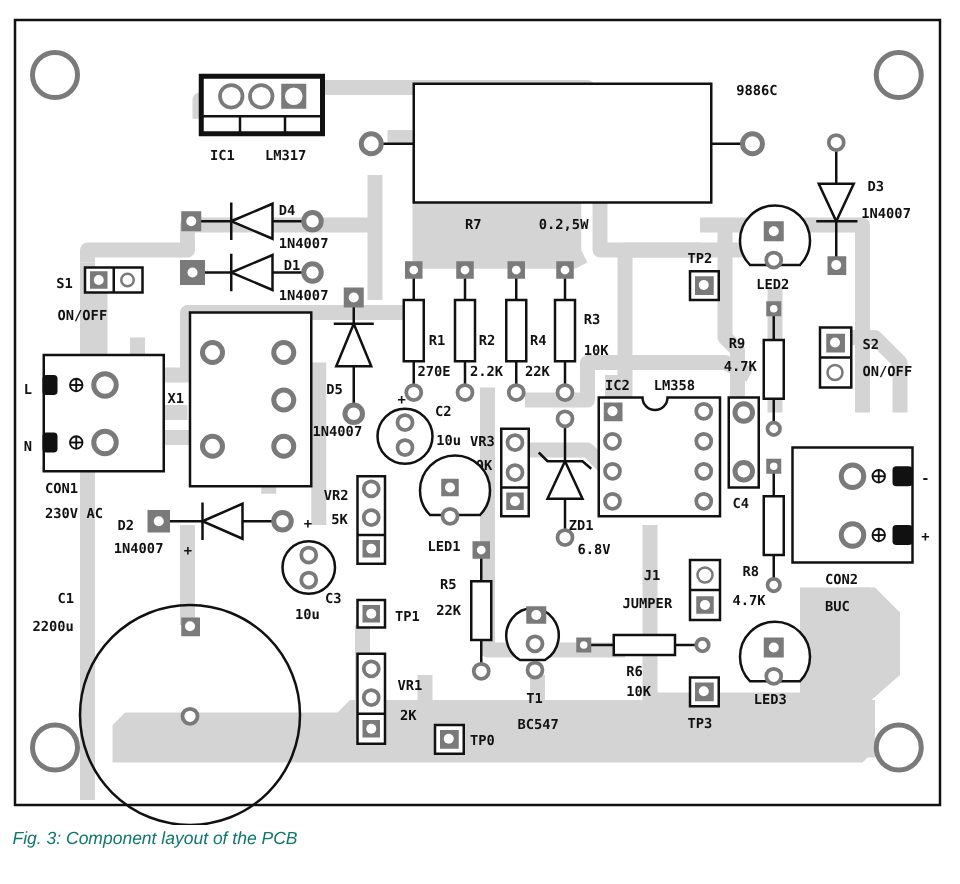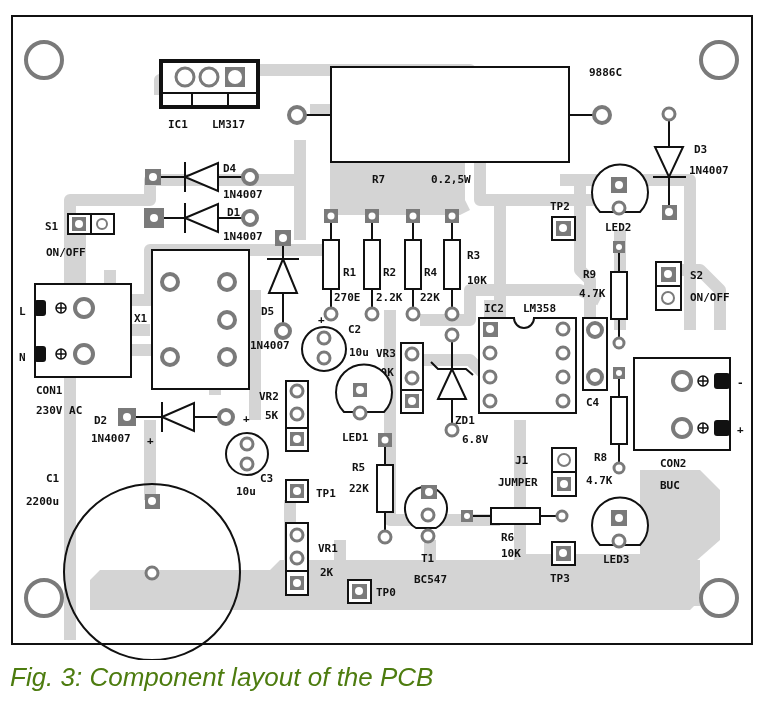--- a/index.html
+++ b/index.html
@@ -1,19 +1,19 @@
 <!DOCTYPE html>
 <html><head>
 <meta charset="utf-8">
 <style>
   html, body { margin:0; padding:0; background:#ffffff; }
   body { width:768px; height:707px; position:relative; overflow:hidden; }
   #board { position:absolute; left:0; top:0; }
   .lbl { font-family:"DejaVu Sans Mono","Liberation Mono",monospace; font-weight:bold; font-size:11px; fill:#111; }
-  .caption { position:absolute; left:10px; top:662px; font-family:"Liberation Sans",sans-serif; font-style:italic; font-size:26px; color:#4d7c0f; white-space:nowrap; }
+  .caption { position:absolute; left:10px; top:662px; font-family:"Liberation Sans",sans-serif; font-style:italic; font-size:14px; color:#0f766e; white-space:nowrap; }
 </style>
 </head>
 <body>
 
 <svg id="board" width="768" height="660" viewBox="0 0 768 660">
 
   <g fill="none" stroke="#d4d4d4" stroke-width="12" stroke-linejoin="round">
     <path d="M160,95 L160,80 L180,70 L470,70 L480,80 L480,200 L610,200"></path>
     <path d="M70,210 L70,200 L150,200 L150,180 L300,180"></path>
     <path d="M70,210 L70,640"></path>

